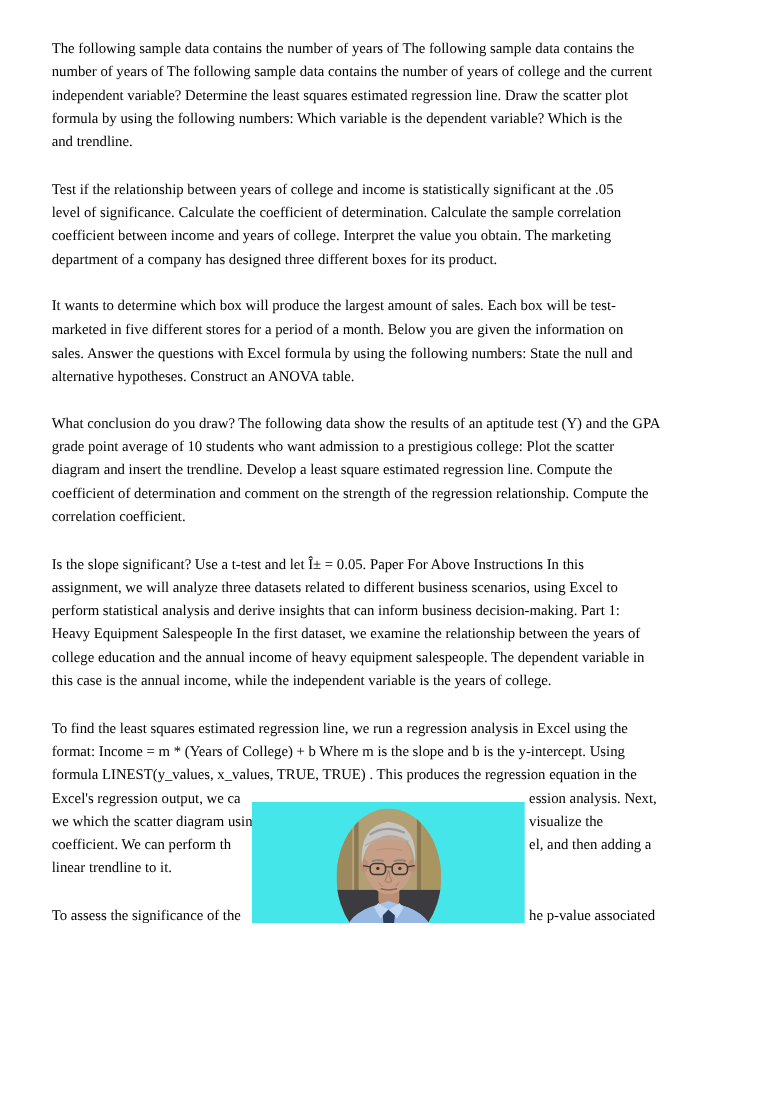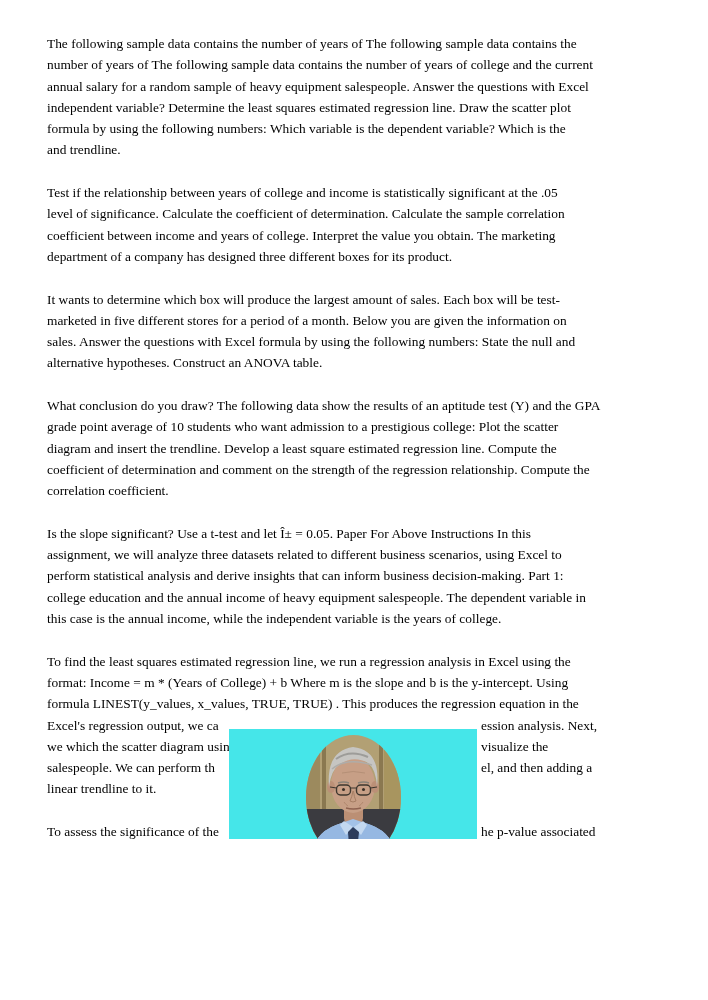--- a/index.html
+++ b/index.html
@@ -60,21 +60,20 @@
 </style>
 </head>
 <body>
 
 <div class="page">
 
   <div class="doc-text">
       <div class="para">
         <div class="line">The following sample data contains the number of years of The following sample data contains the</div>
         <div class="line">number of years of The following sample data contains the number of years of college and the current</div>
-        <div class="line">annual salary for a random sample of heavy equipment salespeople. Answer the questions with Excel</div>
         <div class="line">independent variable? Determine the least squares estimated regression line. Draw the scatter plot</div>
         <div class="line">formula by using the following numbers: Which variable is the dependent variable? Which is the</div>
         <div class="line">and trendline.</div>
       </div>
       <div class="para">
         <div class="line">Test if the relationship between years of college and income is statistically significant at the .05</div>
         <div class="line">level of significance. Calculate the coefficient of determination. Calculate the sample correlation</div>
         <div class="line">coefficient between income and years of college. Interpret the value you obtain. The marketing</div>
         <div class="line">department of a company has designed three different boxes for its product.</div>
       </div>
@@ -88,30 +87,31 @@
         <div class="line">What conclusion do you draw? The following data show the results of an aptitude test (Y) and the GPA</div>
         <div class="line">grade point average of 10 students who want admission to a prestigious college: Plot the scatter</div>
         <div class="line">diagram and insert the trendline. Develop a least square estimated regression line. Compute the</div>
         <div class="line">coefficient of determination and comment on the strength of the regression relationship. Compute the</div>
         <div class="line">correlation coefficient.</div>
       </div>
       <div class="para">
         <div class="line">Is the slope significant? Use a t-test and let Î± = 0.05. Paper For Above Instructions In this</div>
         <div class="line">assignment, we will analyze three datasets related to different business scenarios, using Excel to</div>
         <div class="line">perform statistical analysis and derive insights that can inform business decision-making. Part 1:</div>
+        <div class="line">Heavy Equipment Salespeople In the first dataset, we examine the relationship between the years of</div>
         <div class="line">college education and the annual income of heavy equipment salespeople. The dependent variable in</div>
         <div class="line">this case is the annual income, while the independent variable is the years of college.</div>
       </div>
       <div class="para">
         <div class="line">To find the least squares estimated regression line, we run a regression analysis in Excel using the</div>
         <div class="line">format: Income = m * (Years of College) + b Where m is the slope and b is the y-intercept. Using</div>
         <div class="line">formula LINEST(y_values, x_values, TRUE, TRUE) . This produces the regression equation in the</div>
         <div class="line"><span class="frag-left">Excel's regression output, we ca</span><span class="frag-right">ession analysis. Next,</span></div>
         <div class="line"><span class="frag-left">we which the scatter diagram usin</span><span class="frag-right">visualize the</span></div>
-        <div class="line"><span class="frag-left">salespeople. We can perform th</span><span class="frag-right">el, and then adding a</span></div>
+        <div class="line"><span class="frag-left">coefficient. We can perform th</span><span class="frag-right">el, and then adding a</span></div>
         <div class="line">linear trendline to it.</div>
       </div>
       <div class="para">
         <div class="line"><span class="frag-left">To assess the significance of the</span><span class="frag-right">he p-value associated</span></div>
         <div class="line"><span class="frag-left">Additionally, we compute the co</span><span class="frag-right">tput from our regression</span></div>
       </div>
     </div>
 
   <div class="overlay" style="background: rgb(69, 230, 233);">
     <svg class="photo" width="95" height="125" viewBox="0 0 95 125" xmlns="http://www.w3.org/2000/svg">

